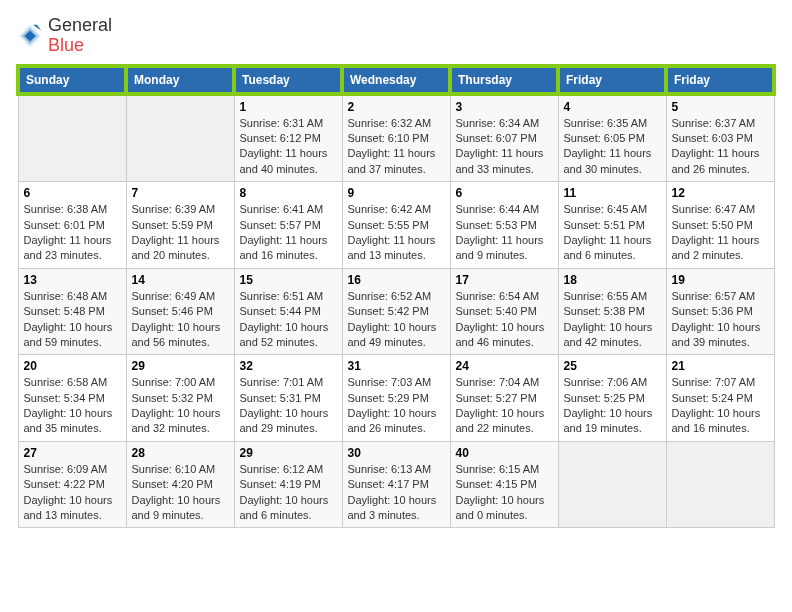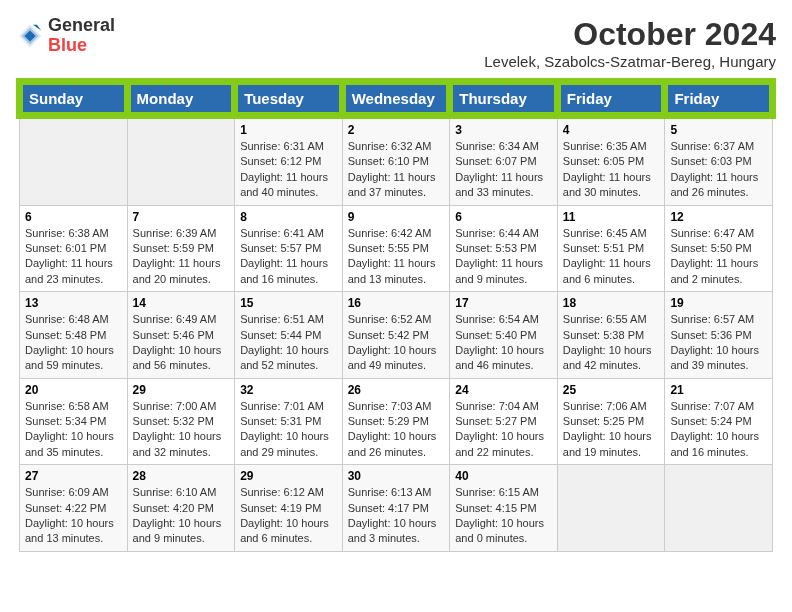--- a/index.html
+++ b/index.html
@@ -16,21 +16,21 @@
       align-items: flex-start;
       margin-bottom: 8px;
     }
     .logo {
       display: flex;
       align-items: center;
       gap: 4px;
     }
     .logo-text {
       font-size: 18px;
-      font-weight: bold;
+      font-weight: normal;
       line-height: 1.1;
     }
     .logo-general { color: #333; }
     .logo-blue { color: #ef4444; }
     .logo-icon {
       width: 28px;
       height: 28px;
     }
     .title-block {
       text-align: right;
@@ -47,23 +47,23 @@
     table {
       width: 100%;
       border-collapse: collapse;
       font-size: 11px;
     }
     thead tr th {
       background-color: #2b6cb0;
       color: #fff;
       text-align: left;
       padding: 5px 6px;
-      font-size: 15px;
+      font-size: 12px;
       font-weight: bold;
-      border: 7px solid #84cc16;
+      border: 4px solid #84cc16;
     }
     tbody tr td {
       border: 1px solid #ccc;
       vertical-align: top;
       padding: 4px 5px;
       min-height: 70px;
       height: 80px;
       width: 14.28%;
       background: #fff;
     }
@@ -97,24 +97,20 @@
       <polygon points="20,4 36,20 20,36 4,20" fill="#1a6cb5" opacity="0.15"></polygon>
       <polygon points="20,8 32,20 20,32 8,20" fill="#1a6cb5" opacity="0.3"></polygon>
       <polygon points="20,12 28,20 20,28 12,20" fill="#1a6cb5"></polygon>
       <polygon points="24,4 36,12 30,4" fill="#1a6cb5"></polygon>
     </svg>
     <div class="logo-text">
       <div class="logo-general">General</div>
       <div class="logo-blue">Blue</div>
     </div>
   </div>
-  <div class="title-block">
-    <div class="month-title">October 2024</div>
-    <div class="location">Levelek, Szabolcs-Szatmar-Bereg, Hungary</div>
-  </div>
 </div>
 
 <table>
   <thead>
     <tr>
     <th>Sunday</th>
         <th>Monday</th>
         <th>Tuesday</th>
         <th>Wednesday</th>
         <th>Thursday</th>
@@ -214,21 +210,21 @@
         </td>
         <td>
           <span class="day-num">29</span>
           <div class="day-info">Sunrise: 7:00 AM<br>Sunset: 5:32 PM<br>Daylight: 10 hours and 32 minutes.</div>
         </td>
         <td>
           <span class="day-num">32</span>
           <div class="day-info">Sunrise: 7:01 AM<br>Sunset: 5:31 PM<br>Daylight: 10 hours and 29 minutes.</div>
         </td>
         <td>
-          <span class="day-num">26</span>
+          <span class="day-num">31</span>
           <div class="day-info">Sunrise: 7:03 AM<br>Sunset: 5:29 PM<br>Daylight: 10 hours and 26 minutes.</div>
         </td>
         <td>
           <span class="day-num">24</span>
           <div class="day-info">Sunrise: 7:04 AM<br>Sunset: 5:27 PM<br>Daylight: 10 hours and 22 minutes.</div>
         </td>
         <td>
           <span class="day-num">25</span>
           <div class="day-info">Sunrise: 7:06 AM<br>Sunset: 5:25 PM<br>Daylight: 10 hours and 19 minutes.</div>
         </td>

